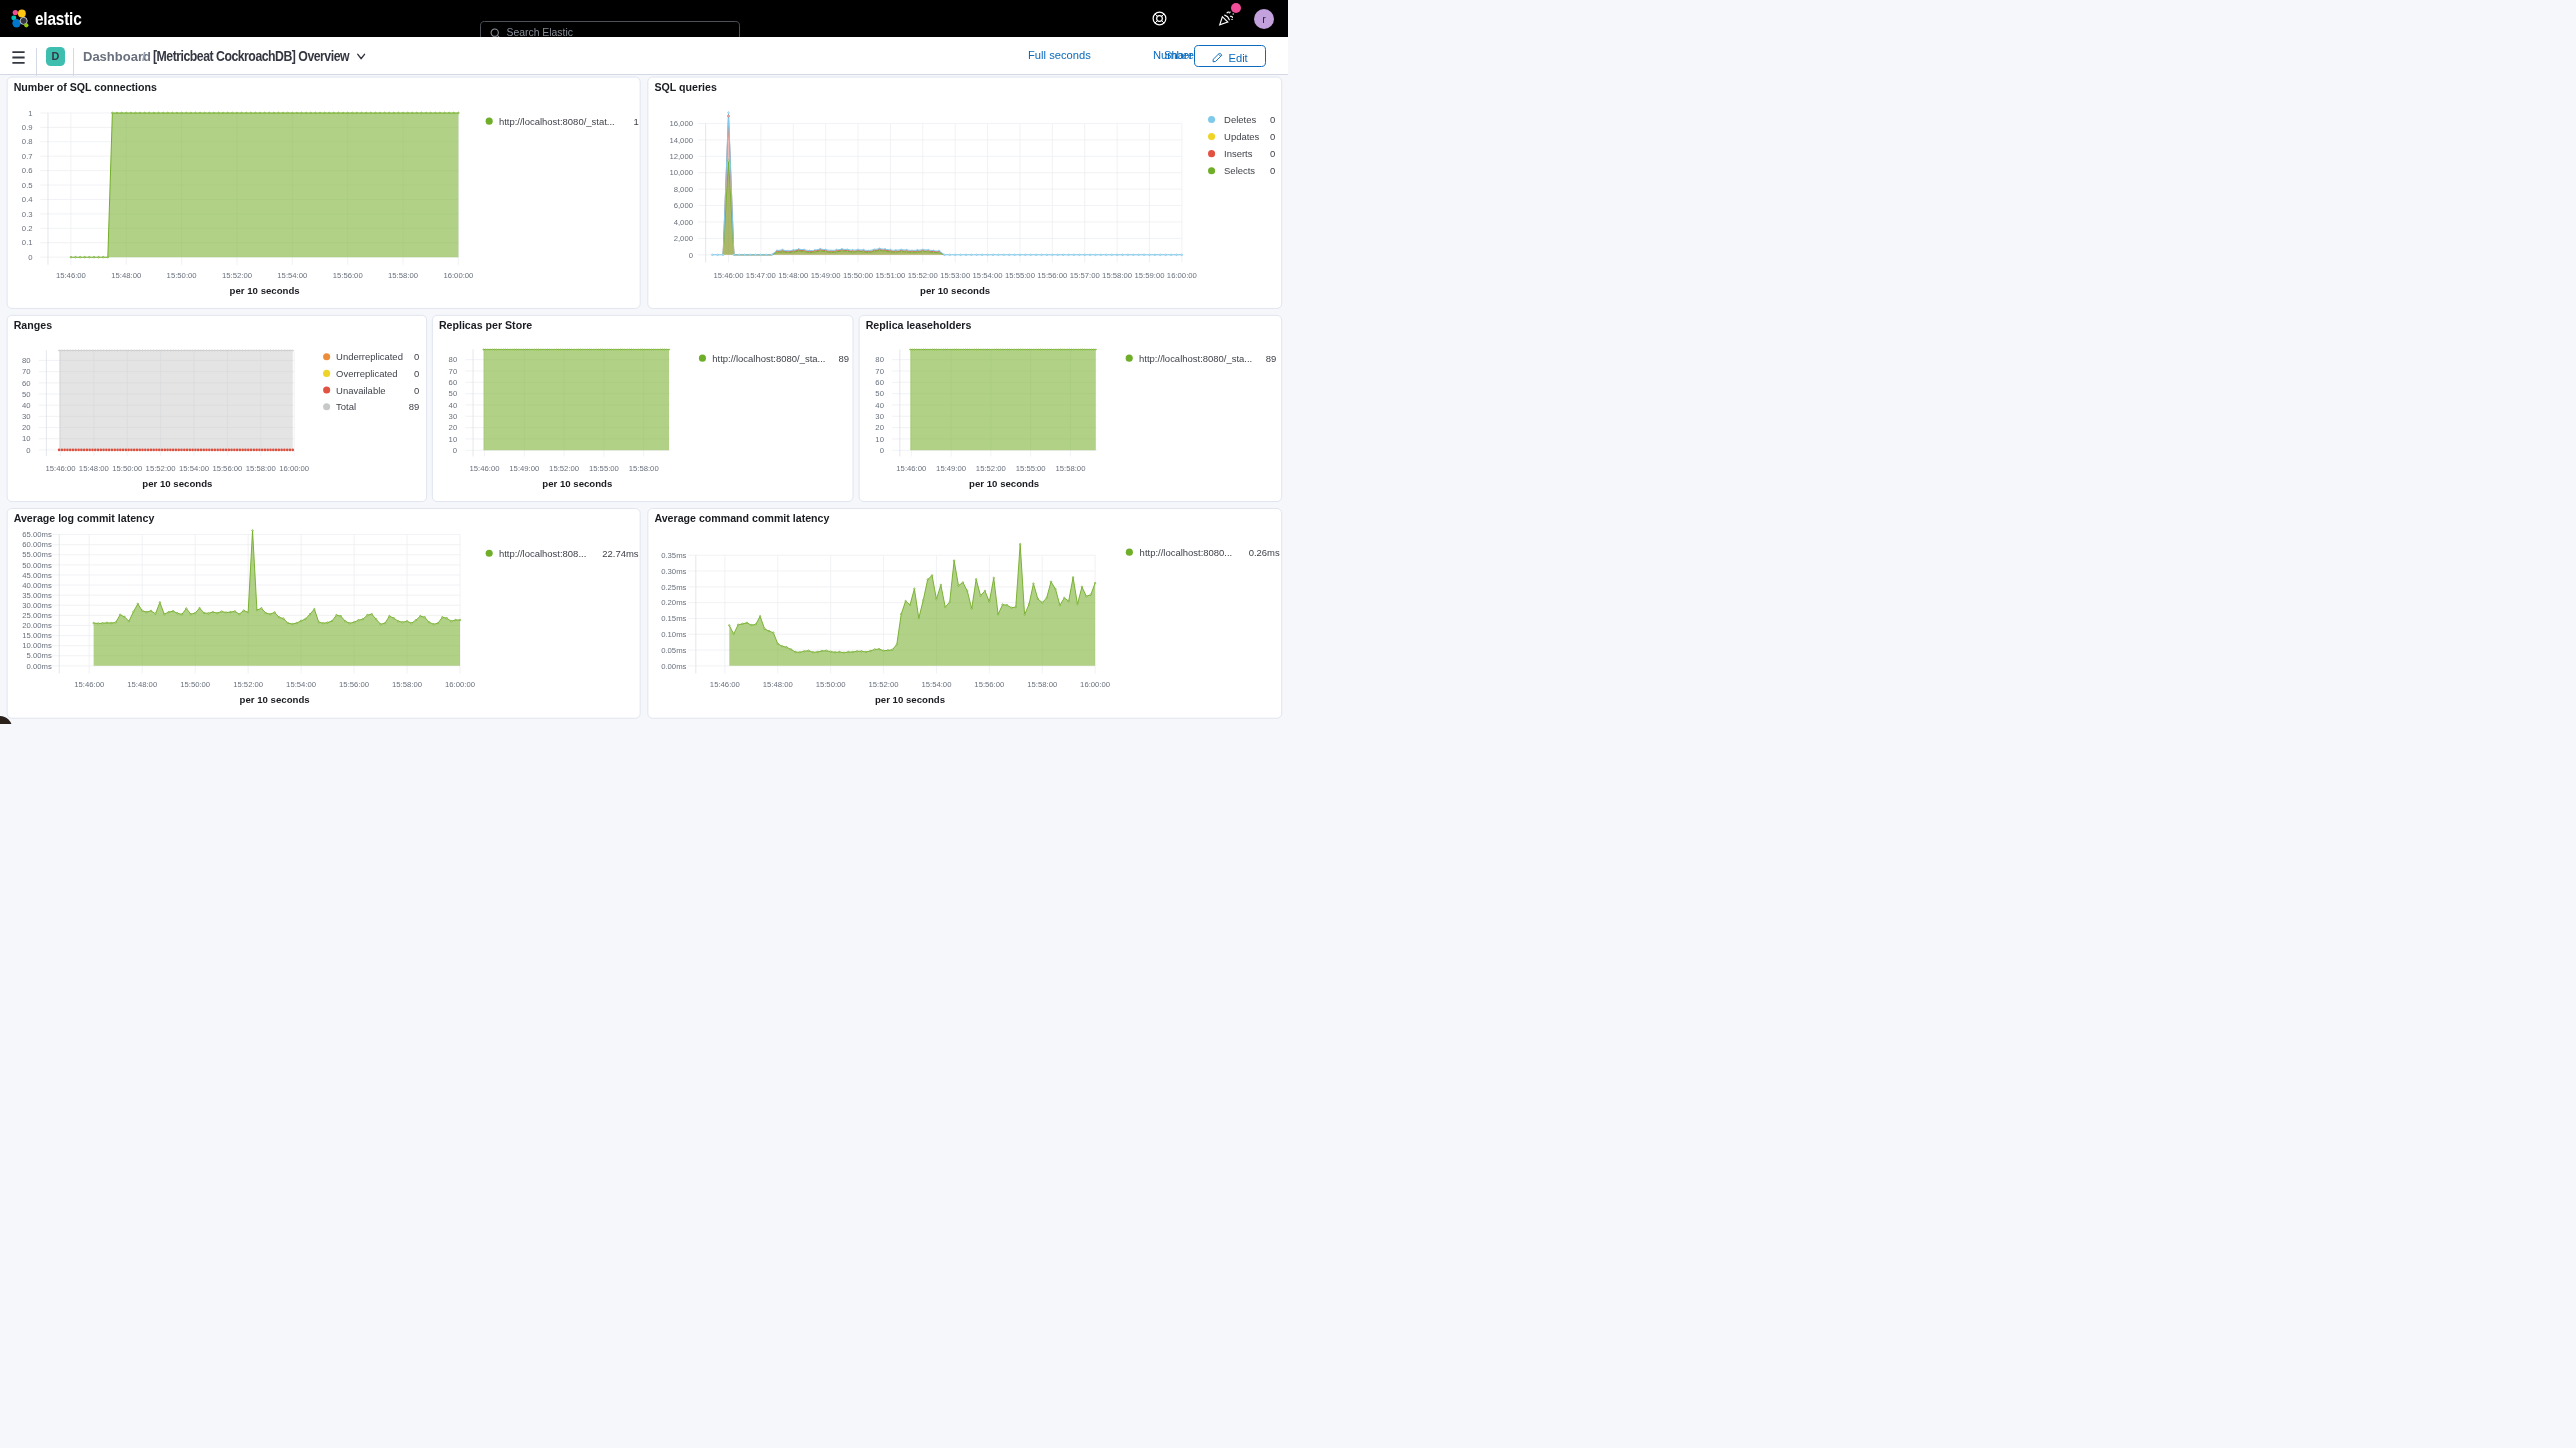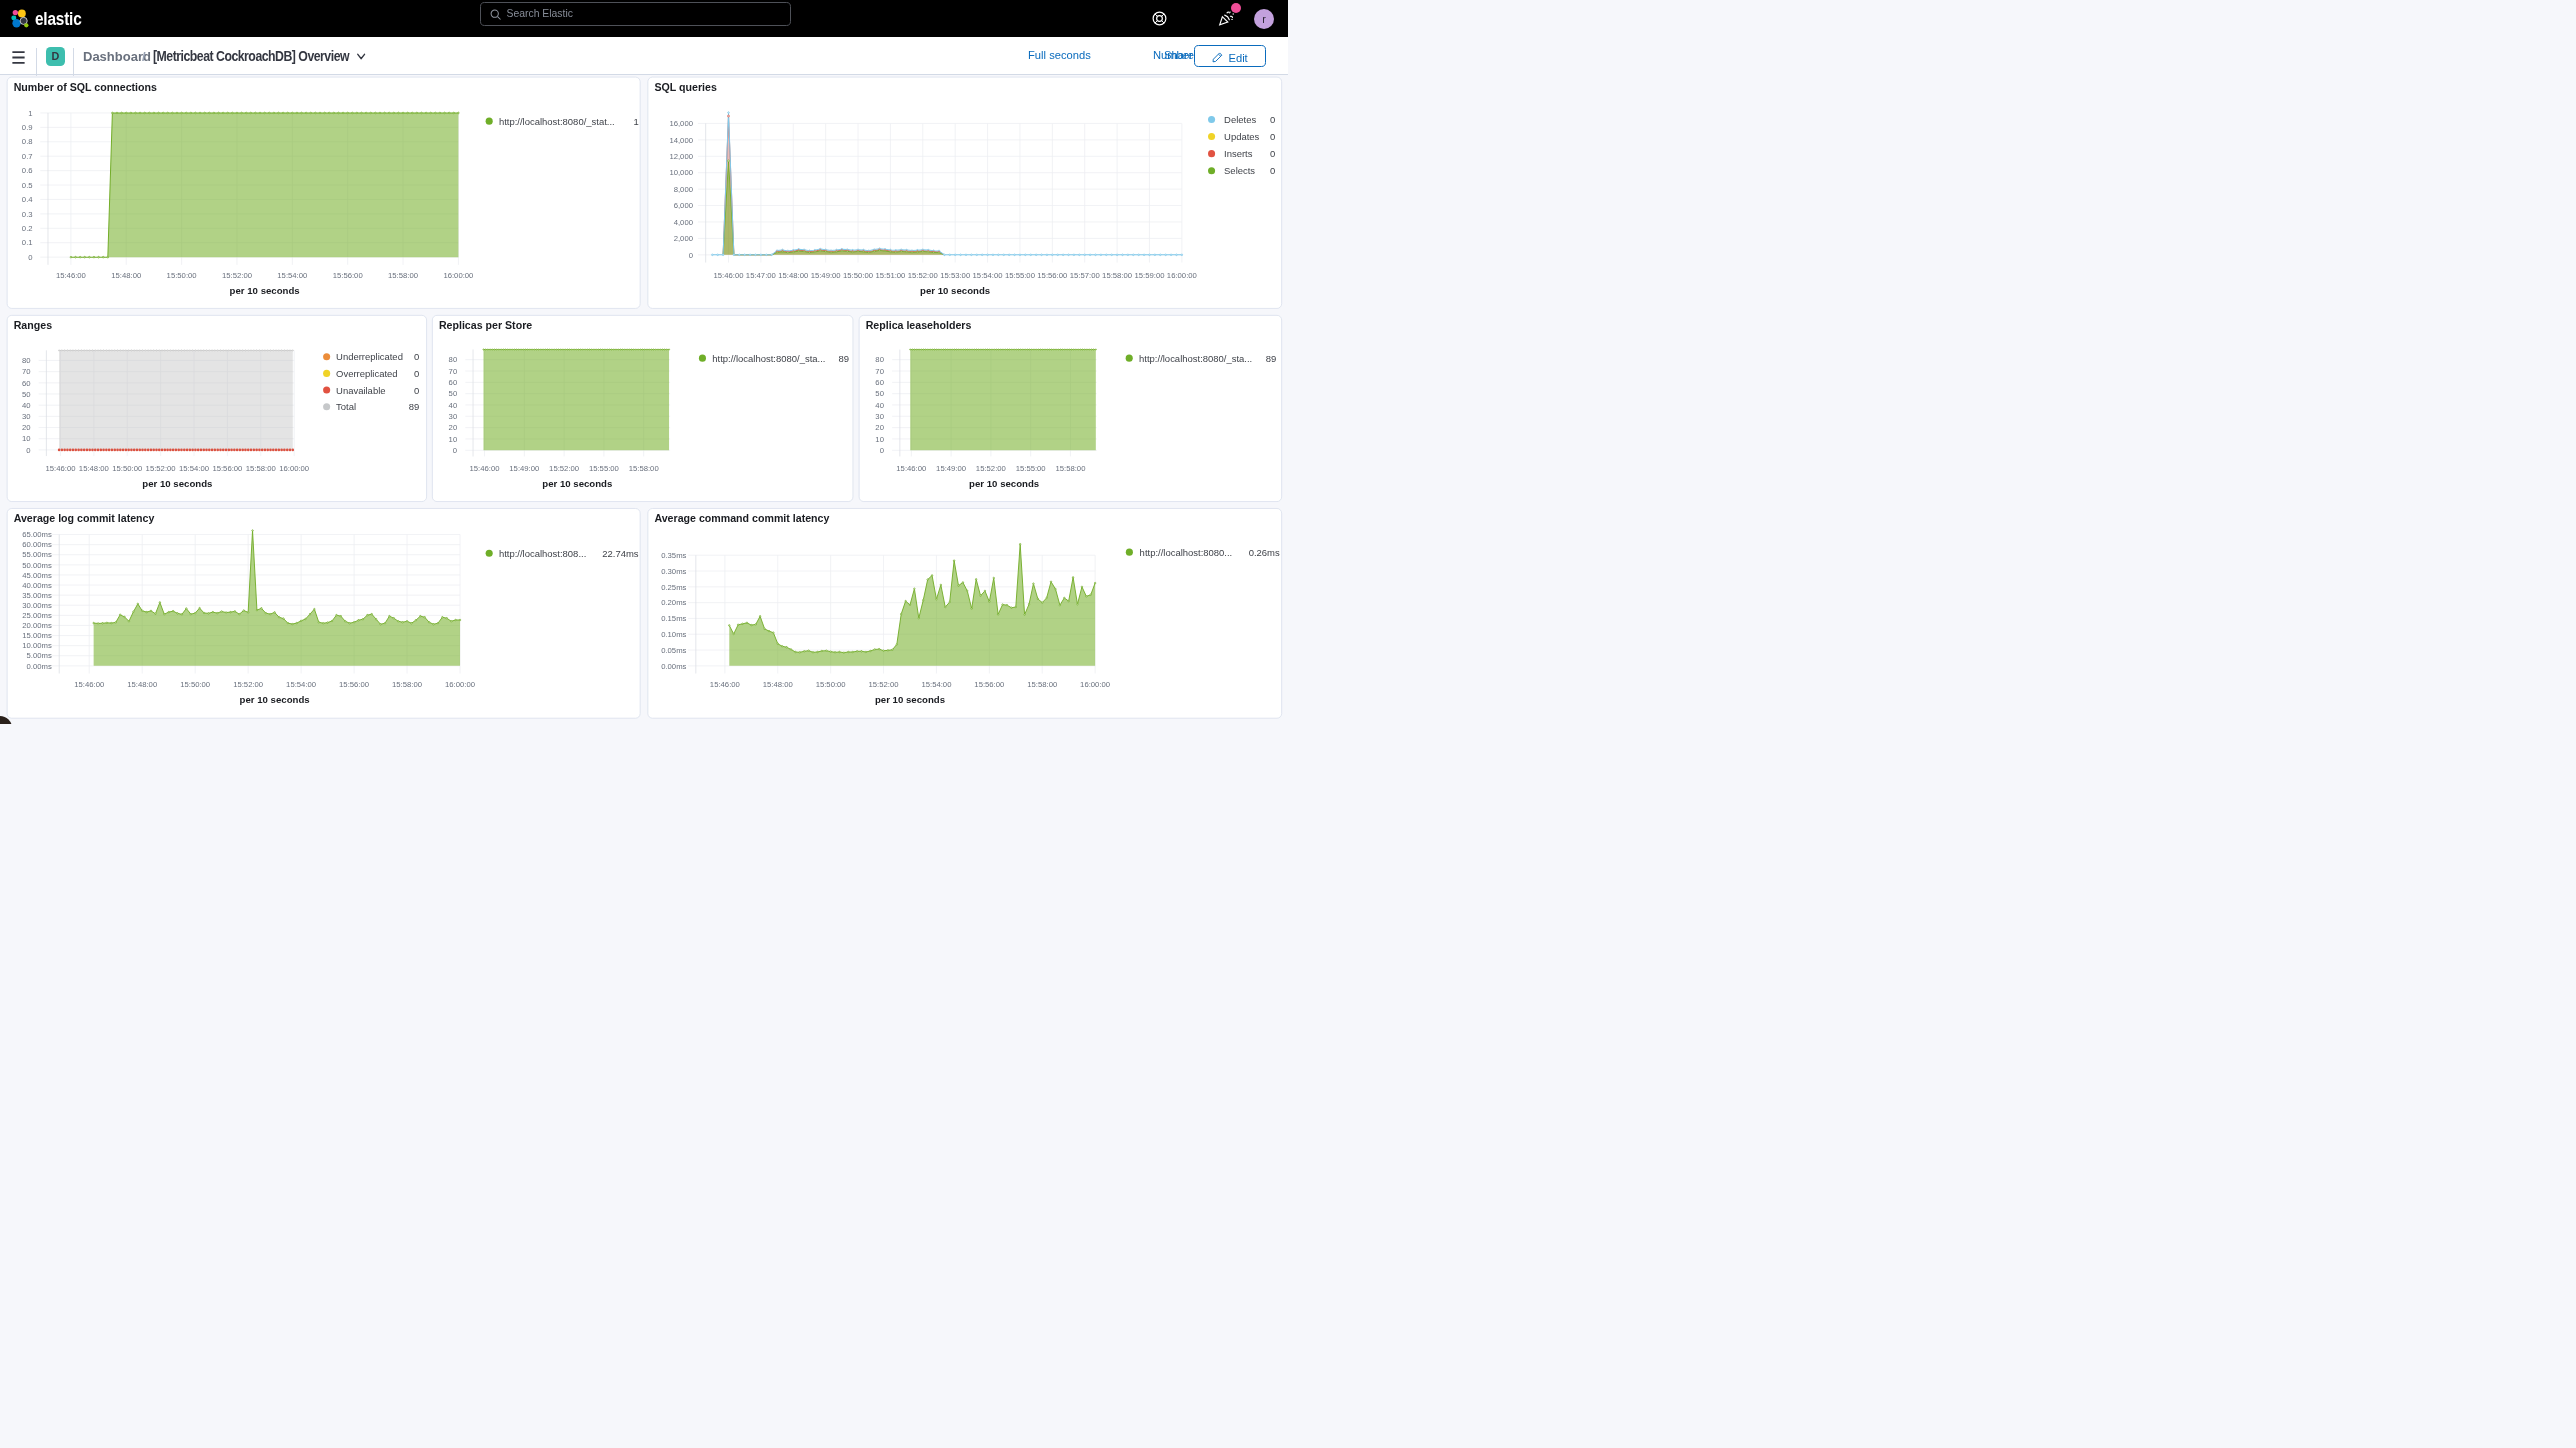--- a/index.html
+++ b/index.html
@@ -1,17 +1,17 @@
 <!DOCTYPE html>
 <html style="font-size:12.3px"><head><meta charset="utf-8"><style>
 * { margin:0; padding:0; box-sizing:border-box; }
 body { width:1288px; height:724px; background:#f6f7fb; font-family:"Liberation Sans", sans-serif; overflow:hidden; position:relative; }
 .topbar { position:absolute; left:0; top:0; width:100%; height:37px; background:#000000; z-index:5; }
 .brand { position:absolute; left:35px; top:10px; color:#fff; font-size:15.4px; font-weight:700; letter-spacing:-0.2px; transform:scaleY(1.22); transform-origin:center; }
-.search { position:absolute; left:480px; top:2px; width:311px; height:24px; border:0.8px solid #4e5158; border-radius:4.6px; }
+.search { position:absolute; left:480px; top:21px; width:260px; height:24px; border:0.8px solid #4e5158; border-radius:4.6px; }
 .search span { position:absolute; left:25.5px; top:5px; font-size:10.4px; color:#878d98; }
 .notif { position:absolute; left:1231px; top:3.1px; width:10px; height:10px; border-radius:50%; background:#f04e98; }
 .avatar { position:absolute; left:1254px; top:8.5px; width:20px; height:20px; border-radius:50%; background:#c3a1dd; color:#2c2735; font-size:10.8px; text-align:center; line-height:20px; }
 .navbar { position:absolute; left:0; top:37px; width:100%; height:38px; background:#fff; border-bottom:0.8px solid #d3dae6; z-index:5; }
 .vsep { position:absolute; top:10.8px; width:0.8px; height:28px; background:#d3dae6; }
 .dbadge { position:absolute; left:46px; top:10px; width:19px; height:19px; border-radius:4.6px; background:#3dbeae; color:#343741; font-weight:bold; font-size:10.8px; text-align:center; line-height:19px; }
 .crumb { position:absolute; left:83px; top:11.6px; font-size:13px; color:#69707d;font-weight:bold; }
 .crumbtitle { position:absolute; left:153px; top:11.6px; font-size:12.3px; color:#343741; font-weight:700; letter-spacing:-0.5px; transform:scaleY(1.26); transform-origin:center; }
 .hlink { position:absolute; top:11.6px; font-size:11.2px; color:#0a6bbd; }
 .editbtn { position:absolute; left:1194px; top:7.7px; width:72px; height:22px; border:0.8px solid #0a6bbd; border-radius:4.6px; color:#0a6bbd; font-size:11.2px; text-align:center; line-height:24px; background:#fff; }

